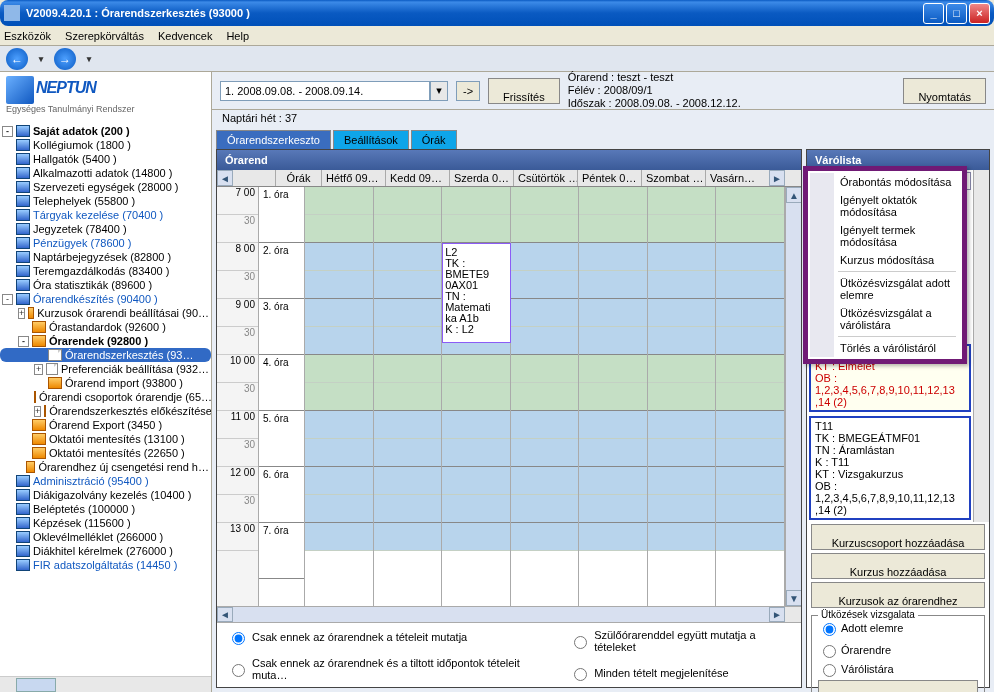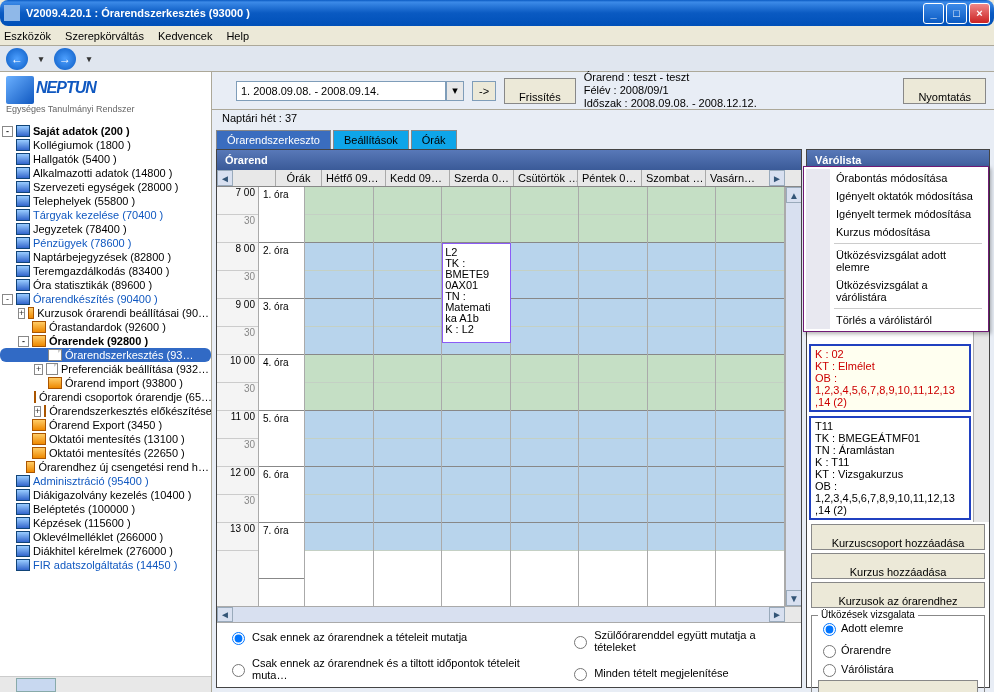--- a/index.html
+++ b/index.html
@@ -41,21 +41,21 @@
 .tree-icon.orange { background: linear-gradient(#fc6,#e80); border: 1px solid #a50; }
 .tree-icon.page { background: #fff; border: 1px solid #888; position: relative; }
 .tree-icon.page::after { content:''; position:absolute; top:0; right:0; border-left:3px solid #ccc; border-bottom:3px solid transparent; }
 .tree-spacer { width: 14px; display: inline-block; }
 .hscroll { height: 16px; background: #e8e8e8; border-top: 1px solid #ccc; position: relative; }
 .hscroll-thumb { position: absolute; left: 16px; width: 40px; height: 14px; top: 1px; background: #c8d8f0; border: 1px solid #8aa; }
 
 .rightpanel { flex: 1; display: flex; flex-direction: column; background: #e8edf5; }
 
 .toolbar2 { height: 38px; display: flex; align-items: center; padding: 4px 8px; gap: 8px; border-bottom: 1px solid #aca899; }
-.dropdown { display: flex; margin-left: 16px; }
+.dropdown { display: flex; }
 .dropdown input { width: 210px; height: 20px; border: 1px solid #7f9db9; padding: 0 4px; background: #fff; }
 .ddbtn { width: 18px; height: 20px; border: 1px solid #7f9db9; background: #e8e8e8; display: flex; align-items: center; justify-content: center; }
 .smallbtn { height: 20px; border: 1px solid #7f9db9; background: #ece9d8; padding: 0 6px; }
 .btn { height: 22px; border: 1px solid #888; background: #ece9d8; padding: 12px 14px; cursor: default; }
 .info { font-size: 11px; line-height: 13px; }
 
 .subinfo { padding: 2px 10px 6px; }
 
 .tabs { display: flex; gap: 2px; padding: 0 4px; }
 .tab { padding: 3px 10px; border: 1px solid #888; border-bottom: none; background: #0ea5e9; cursor: default; }
@@ -89,21 +89,21 @@
 .event { position: absolute; background: #fff; border: 1px solid #8b5cf6; font-size: 10px; padding: 3px 2px; line-height: 11px; overflow: hidden; }
 
 .sched-footer-scroll { height: 16px; display: flex; background: #e8e8e8; border-top: 1px solid #aaa; }
 .sched-vscroll { width: 16px; background: #e8e8e8; border-left: 1px solid #aaa; display: flex; flex-direction: column; }
 
 .radio-row { padding: 6px 10px; display: flex; gap: 24px; border-top: 1px solid #aaa; }
 .radio-row label { display: flex; align-items: center; gap: 4px; }
 
 .waitlist { width: 184px; display: flex; flex-direction: column; border: 1px solid #444; margin: 0 4px 4px 0; background: #fff; position: relative; }
 
-.context-menu { position: absolute; top: 16px; left: -4px; width: 186px; background: #fff; border: 1px solid #701a75; box-shadow: 2px 2px 4px rgba(0,0,0,0.3); z-index: 10; padding: 2px; }
+.context-menu { position: absolute; top: 16px; left: -4px; width: 164px; background: #fff; border: 5px solid #701a75; box-shadow: 2px 2px 4px rgba(0,0,0,0.3); z-index: 10; padding: 2px; }
 .context-menu-strip { position: absolute; left: 2px; top: 2px; bottom: 2px; width: 24px; background: #e8e8f0; }
 .cm-item { padding: 3px 6px 3px 30px; cursor: default; position: relative; }
 .cm-sep { height: 1px; background: #ccc; margin: 2px 4px 2px 28px; }
 
 .wl-item { border: 2px solid #2040c0; margin: 2px; padding: 2px 4px; font-size: 10px; line-height: 12px; background: #fffff0; }
 .wl-item .red { color: #c00; }
 .wl-controls { padding: 2px 4px; display: flex; flex-direction: column; gap: 3px; }
 .wl-controls .btn { width: 100%; font-size: 11px; height: 20px; }
 .wl-group { border: 1px solid #888; padding: 4px 6px 6px; margin-top: 4px; position: relative; }
 .wl-group-title { position: absolute; top: -7px; left: 6px; background: #fff; padding: 0 3px; font-size: 10px; }

